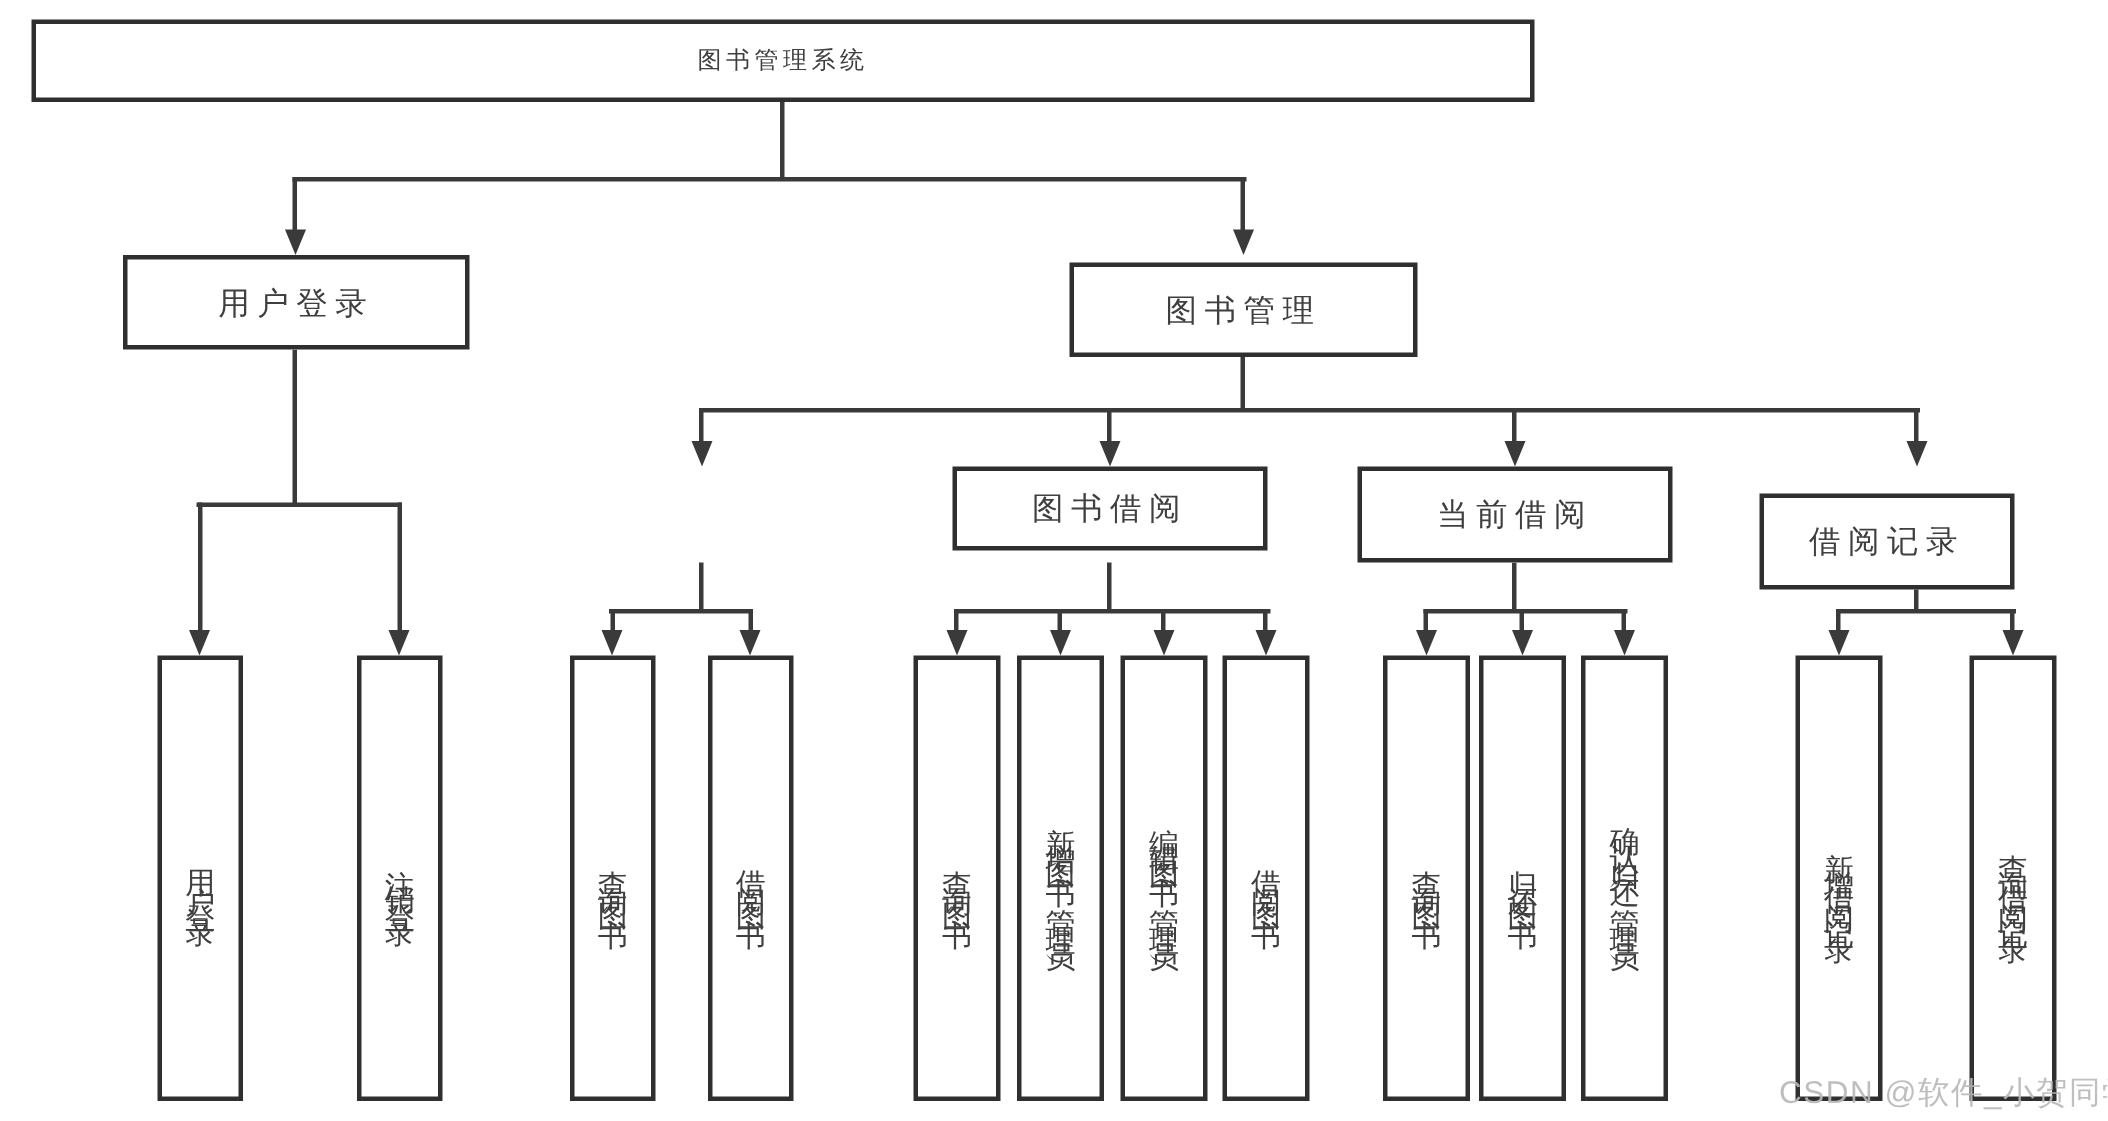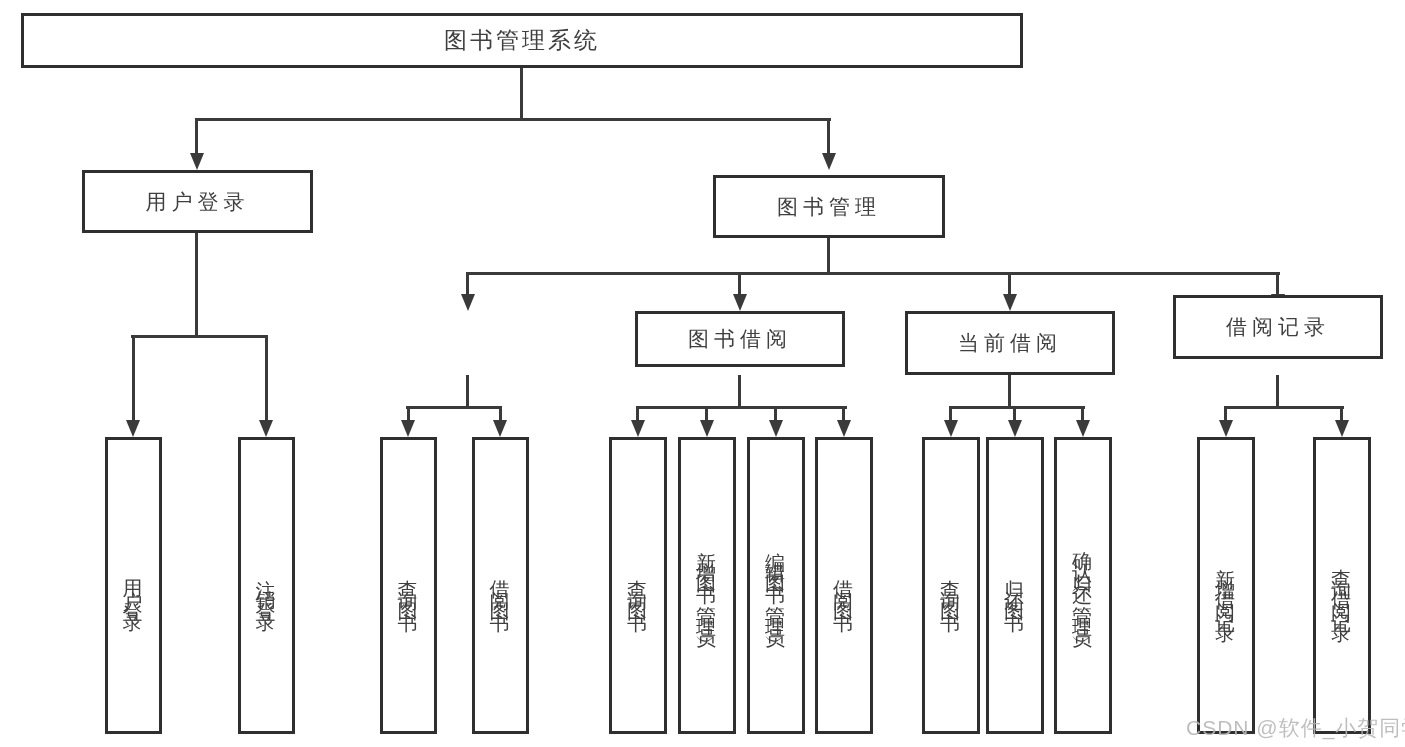--- a/index.html
+++ b/index.html
@@ -15,21 +15,21 @@
     background:var(--background);
     font-family:"Liberation Sans","DejaVu Sans",sans-serif;
     color:var(--text);
   }
   .node{
     position:absolute;box-sizing:border-box;
     border:3px solid var(--border);background:#fff;
     display:flex;align-items:center;justify-content:center;
   }
   .hnode{font-size:21px;letter-spacing:5px;white-space:nowrap;}
-  .hnode.root{font-size:23px;letter-spacing:3px;}
+  .hnode.root{font-size:16px;letter-spacing:3px;}
   .vnode{
     font-size:20px;
     writing-mode:vertical-rl;text-orientation:mixed;
     letter-spacing:11px;white-space:nowrap;
     display:flex;align-items:center;justify-content:center;
   }
   .vl{position:absolute;width:3px;background:var(--line);}
   .hl{position:absolute;height:3px;background:var(--line);}
   .arr{
     position:absolute;width:0;height:0;
@@ -121,21 +121,21 @@
 
 
   <div class="node hnode" style="left:635px;top:311px;width:210px;height:56px">
     <span>图书借阅</span>
   </div>
 
   <div class="node hnode" style="left:905px;top:311px;width:210px;height:64px">
     <span>当前借阅</span>
   </div>
 
-  <div class="node hnode" style="left:1173px;top:295px;width:210px;height:64px">
+  <div class="node hnode" style="left:1173px;top:329px;width:170px;height:64px">
     <span>借阅记录</span>
   </div>
 
   <div class="node vnode" style="left:105px;top:437px;width:57px;height:297px">
     <span>用户登录</span>
   </div>
 
   <div class="node vnode" style="left:238px;top:437px;width:57px;height:297px">
     <span>注销登录</span>
   </div>

